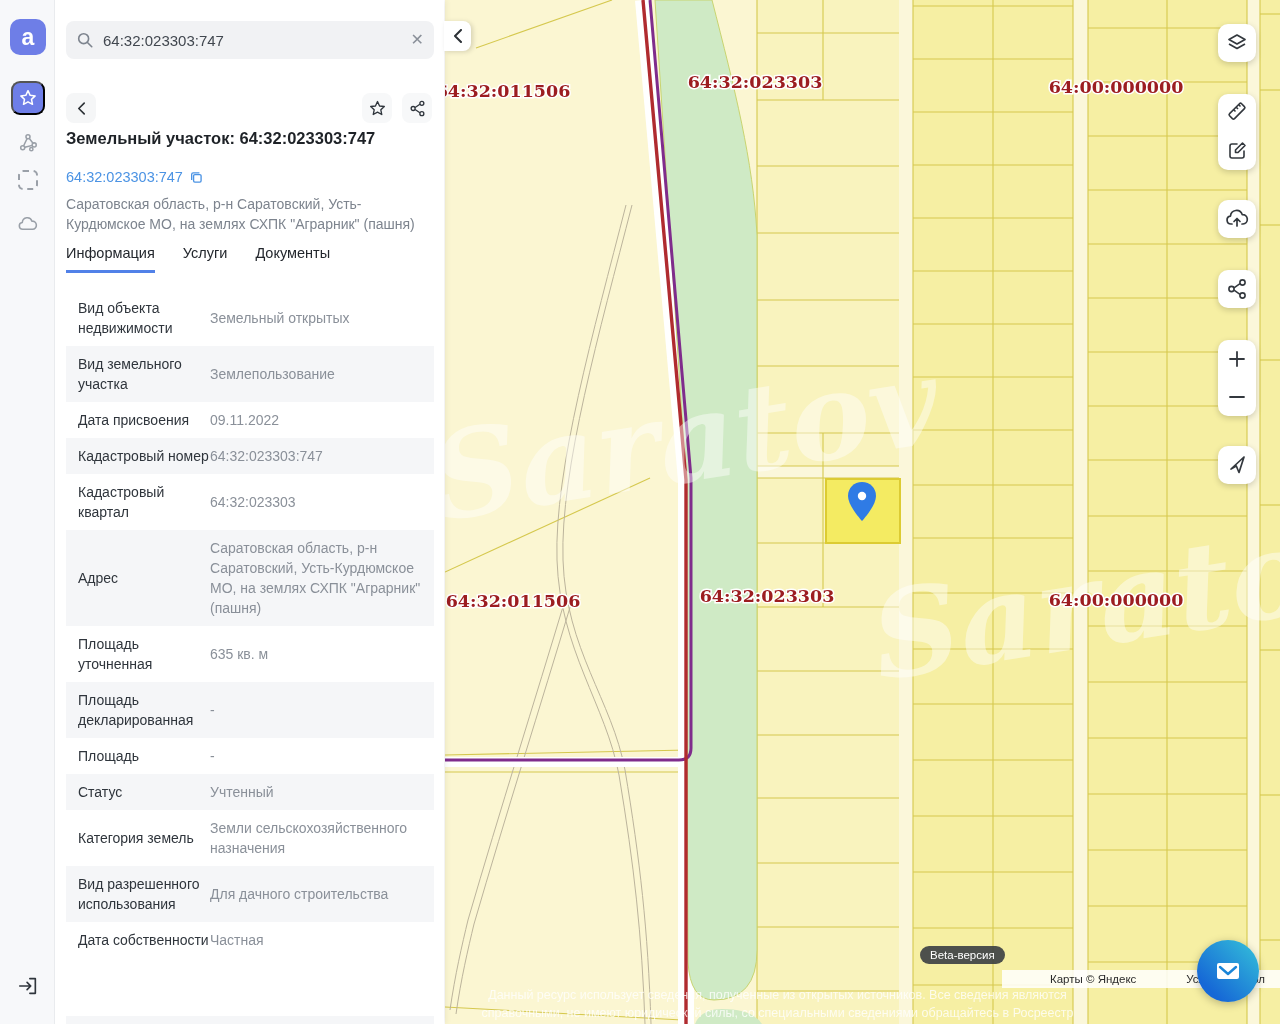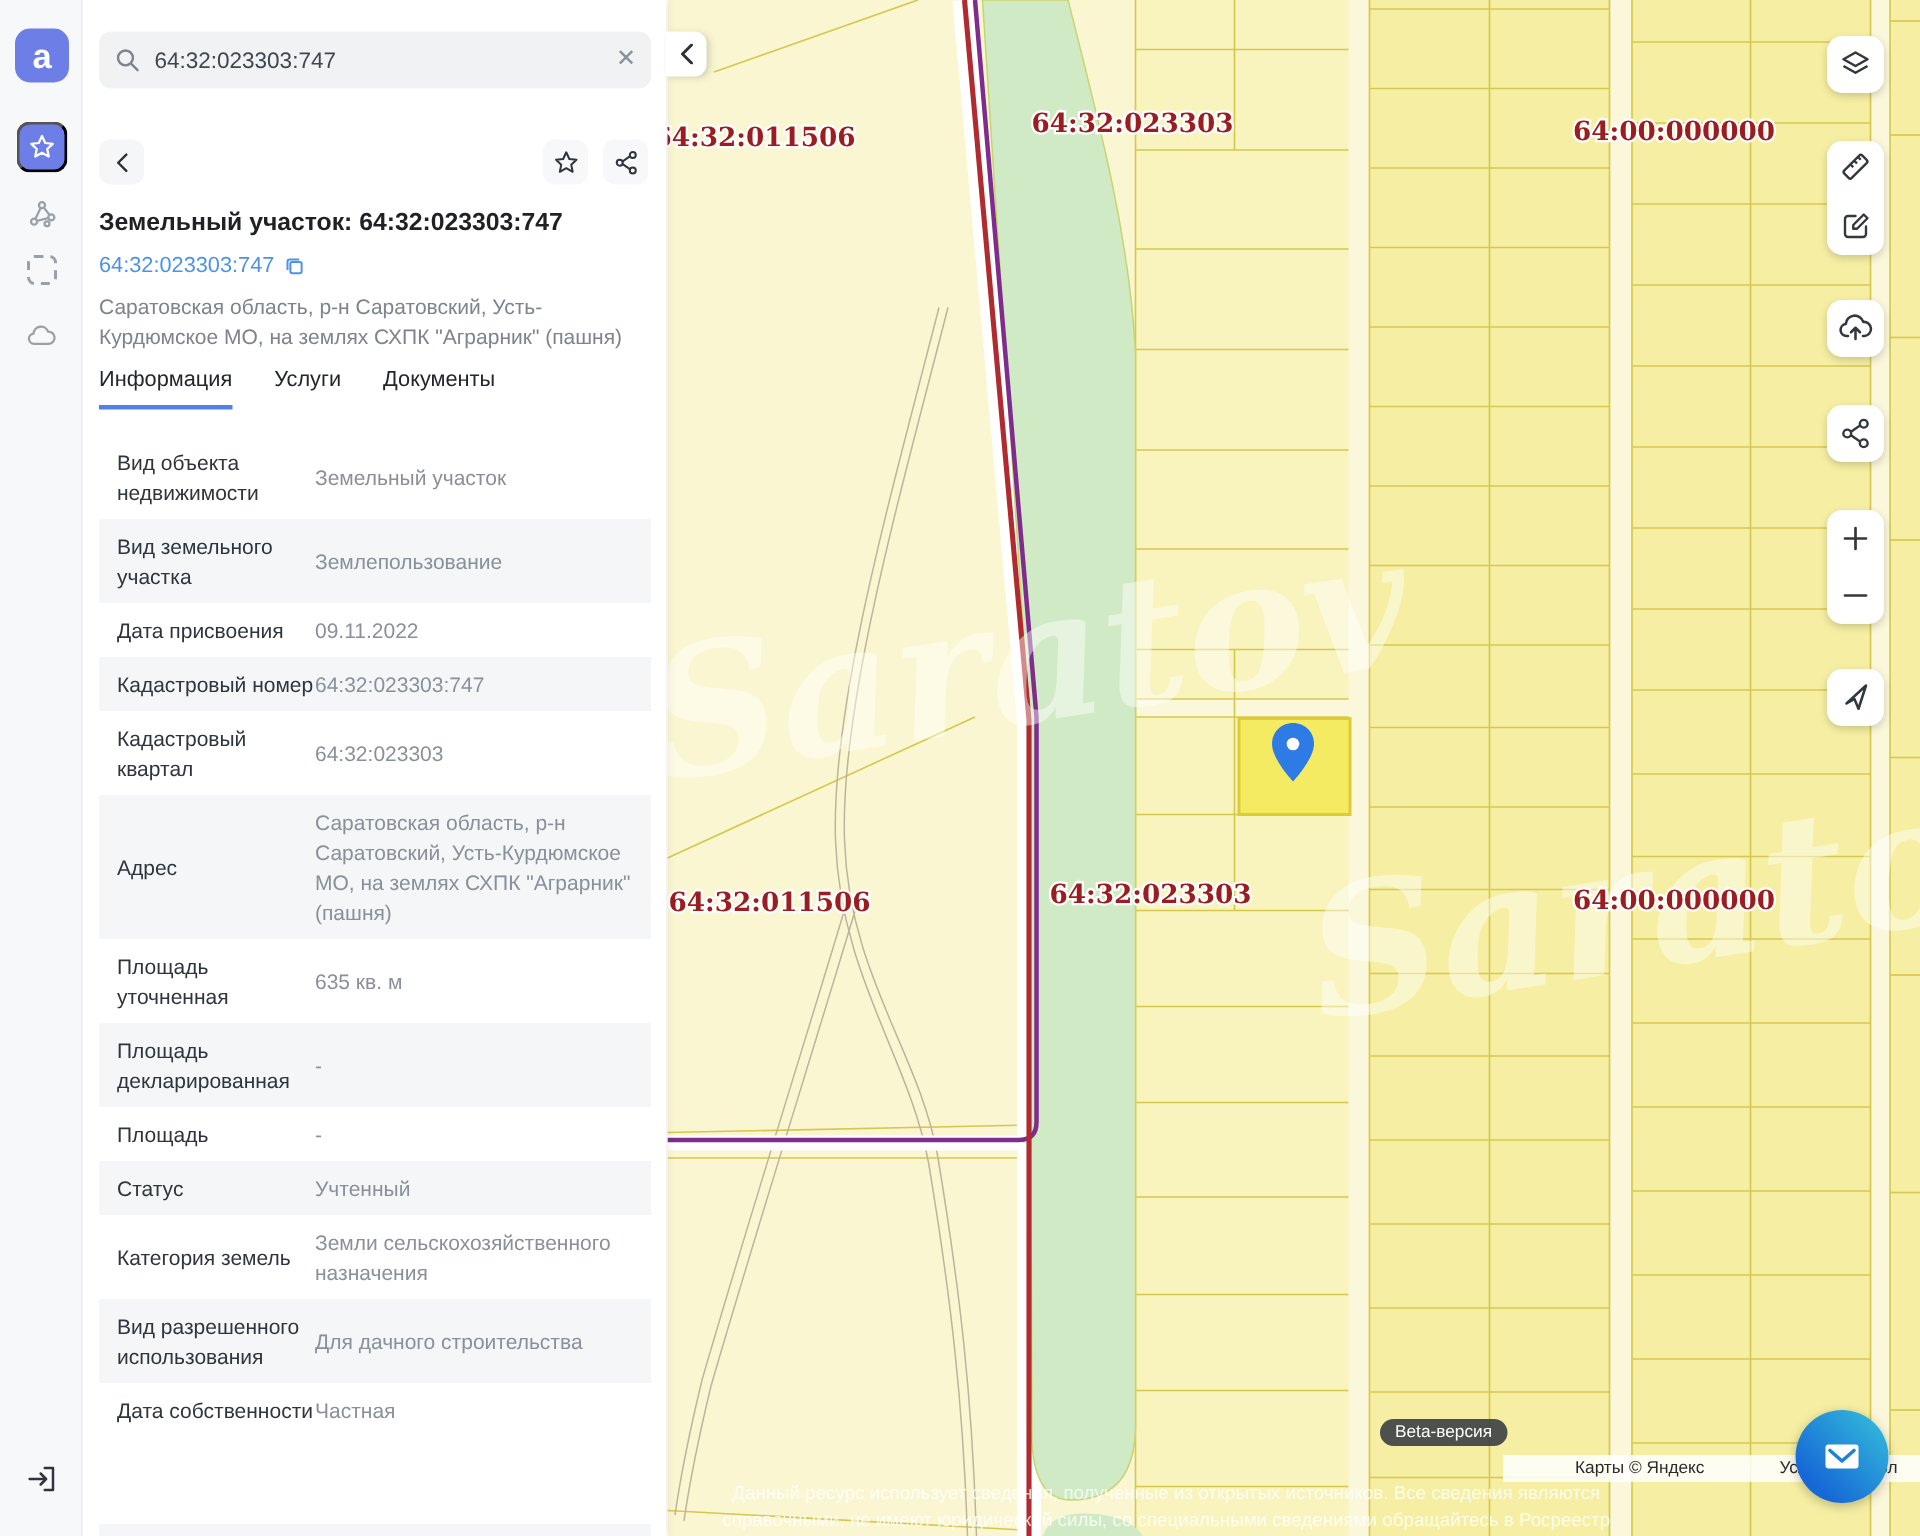--- a/index.html
+++ b/index.html
@@ -16,21 +16,21 @@
   
   .panel { position:absolute; left:55px; top:0; width:389px; height:1024px; background:#fff; z-index:25; box-shadow:2px 0 6px rgba(0,0,0,.07); }
   .search { position:absolute; left:11px; top:21px; width:368px; height:38px; background:#f1f2f4; border-radius:8px; display:flex; align-items:center; padding:0 10px; }
   .search input { flex:1; border:none; outline:none; background:transparent; font-size:15px; color:#41474f; font-family:"Liberation Sans",sans-serif; margin-left:9px; }
   .search .xbtn { border:none; background:none; color:#8a9099; font-size:16px; cursor:pointer; line-height:1; }
 
   .hdr-row { position:absolute; left:11px; top:93px; width:368px; height:30px; }
   .sq-btn { position:absolute; width:30px; height:30px; border-radius:8px; background:#f5f6f7; border:none; display:flex; align-items:center; justify-content:center; cursor:pointer; }
   .sq-btn.ghost { background:#f7f8f9; }
 
-  .p-title { position:absolute; left:11px; top:139px; width:368px; font-size:16.5px; font-weight:bold; color:#1e2227; }
+  .p-title { position:absolute; left:11px; top:129px; width:368px; font-size:16.5px; font-weight:bold; color:#1e2227; }
   .p-link { position:absolute; left:11px; top:169px; font-size:14.5px; color:#4b93e4; display:flex; align-items:center; gap:6px; cursor:pointer; }
   .p-addr { position:absolute; left:11px; top:194px; width:368px; font-size:14px; line-height:20px; color:#7d848e; }
 
   .tabs { position:absolute; left:11px; top:245px; width:368px; display:flex; gap:28px; }
   .tab { font-size:14.5px; font-weight:normal; color:#23272d; padding-bottom:9px; cursor:pointer; border-bottom:3px solid transparent; }
   .tab.active { border-bottom-color:#5181e8; }
 
   .tbl { position:absolute; left:11px; top:290px; width:368px; }
   .trow { display:flex; align-items:center; padding:8px 0 8px 12px; }
   .trow:nth-child(even) { background:#f5f6f8; }
@@ -368,21 +368,21 @@
 
   <div class="tabs" id="tabs">
       <div class="tab active">Информация</div>
       <div class="tab">Услуги</div>
       <div class="tab">Документы</div>
     </div>
 
   <div class="tbl" id="tbl">
       <div class="trow">
         <div class="lab">Вид объекта недвижимости</div>
-        <div class="val">Земельный участок</div>
+        <div class="val">Земельный открытых</div>
       </div>
       <div class="trow">
         <div class="lab">Вид земельного участка</div>
         <div class="val">Землепользование</div>
       </div>
       <div class="trow">
         <div class="lab">Дата присвоения</div>
         <div class="val">09.11.2022</div>
       </div>
       <div class="trow">

